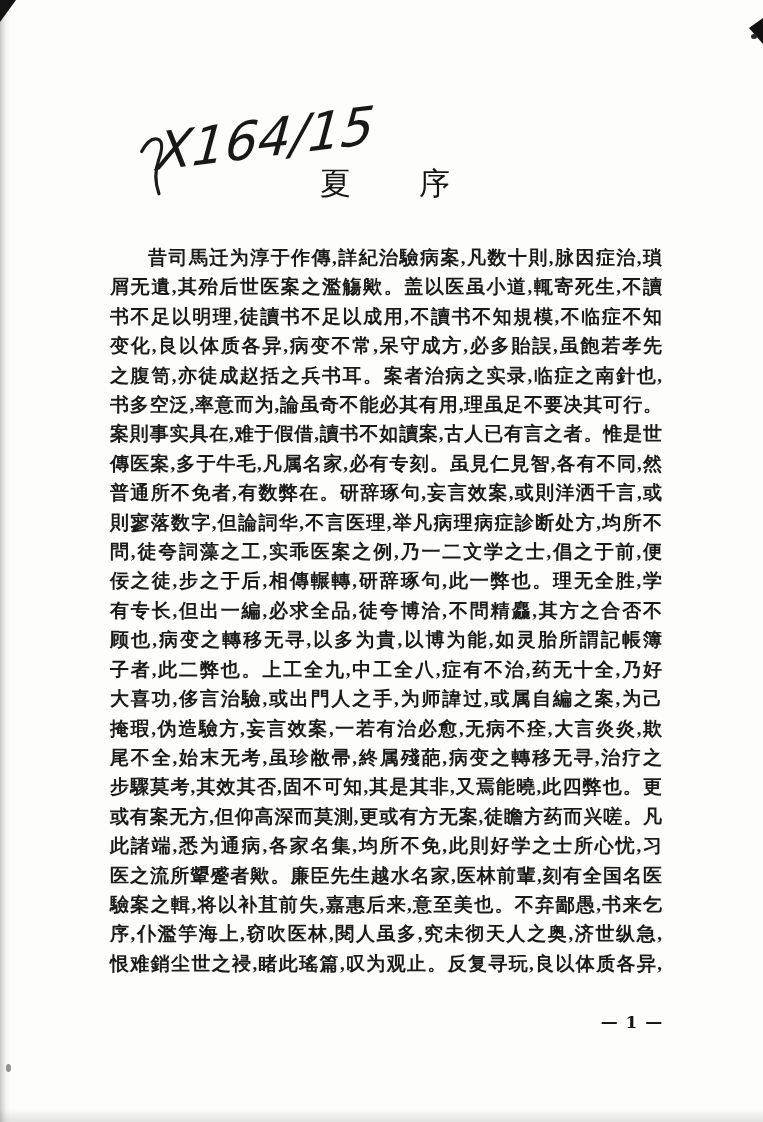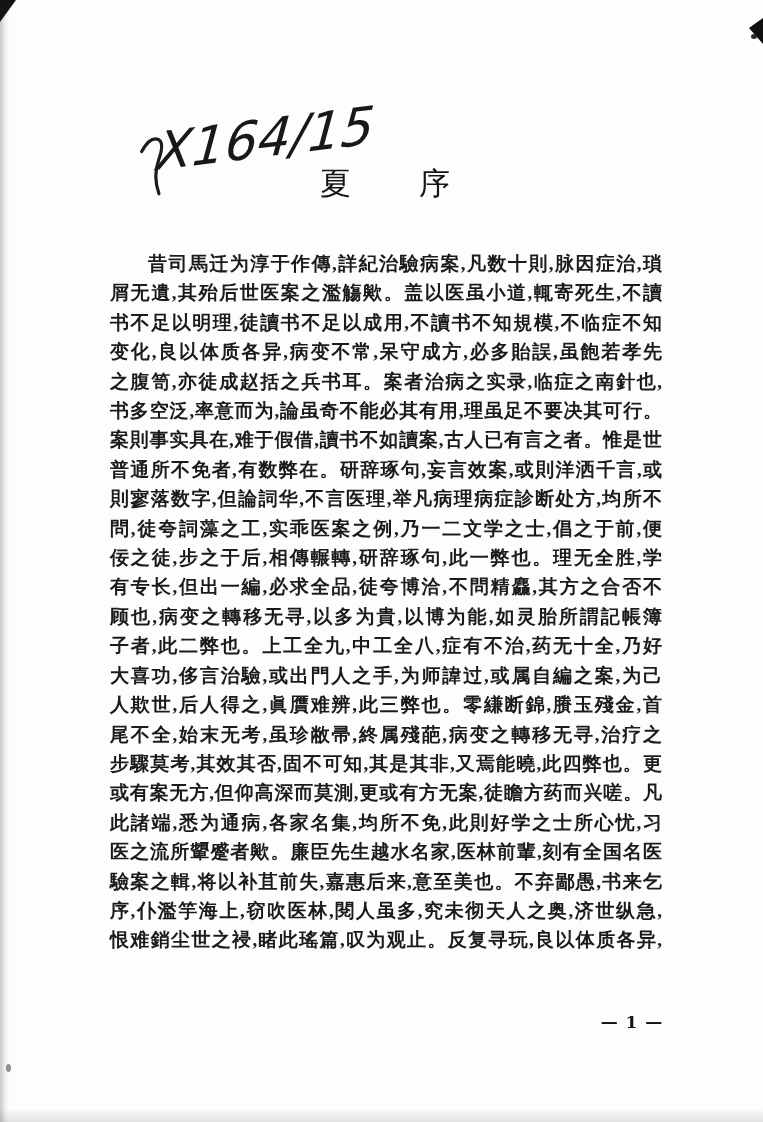--- a/index.html
+++ b/index.html
@@ -25,21 +25,21 @@
   .handwriting svg{width:100%;height:100%;}
 
   .doc-title{position:absolute;left:110px;top:163px;width:552px;
     text-align:center;font-size:31px;font-weight:400;color:#151515;
     letter-spacing:2px;}
 
   .body-text{position:absolute;left:110px;top:243px;width:552px;color:#161616;}
   .line{font-size:19px;line-height:29.4px;font-weight:600;
     text-align:justify;text-align-last:justify;white-space:nowrap;
     color:#1b1b1b;}
-  .line.indent{text-indent:38px;margin-top:6px;}
+  .line.indent{text-indent:38px;}
 
   .page-number{position:absolute;left:597px;top:1012px;width:70px;
     font-size:17px;font-weight:700;color:#141414;letter-spacing:1px;
     font-family:"DejaVu Serif",serif;text-align:center;}
 </style>
 </head>
 <body>
 
 <div class="page">
 
@@ -60,29 +60,30 @@
   <div class="doc-title">夏　　序</div>
 
   <div class="body-text">
     <div class="line indent">昔司馬迁为淳于作傳,詳紀治驗病案,凡数十則,脉因症治,瑣</div>
     <div class="line">屑无遺,其殆后世医案之濫觴歟。盖以医虽小道,輒寄死生,不讀</div>
     <div class="line">书不足以明理,徒讀书不足以成用,不讀书不知規模,不临症不知</div>
     <div class="line">变化,良以体质各异,病变不常,呆守成方,必多貽誤,虽飽若孝先</div>
     <div class="line">之腹笥,亦徒成赵括之兵书耳。案者治病之实录,临症之南針也,</div>
     <div class="line">书多空泛,率意而为,論虽奇不能必其有用,理虽足不要决其可行。</div>
     <div class="line">案則事实具在,难于假借,讀书不如讀案,古人已有言之者。惟是世</div>
+    <div class="line">傳医案,多于牛毛,凡属名家,必有专刻。虽見仁見智,各有不同,然</div>
     <div class="line">普通所不免者,有数弊在。研辞琢句,妄言效案,或則洋洒千言,或</div>
     <div class="line">則寥落数字,但論詞华,不言医理,举凡病理病症診断处方,均所不</div>
     <div class="line">問,徒夸詞藻之工,实乖医案之例,乃一二文学之士,倡之于前,便</div>
     <div class="line">佞之徒,步之于后,相傳輾轉,研辞琢句,此一弊也。理无全胜,学</div>
     <div class="line">有专长,但出一編,必求全品,徒夸博洽,不問精麤,其方之合否不</div>
     <div class="line">顾也,病变之轉移无寻,以多为貴,以博为能,如灵胎所謂記帳簿</div>
     <div class="line">子者,此二弊也。上工全九,中工全八,症有不治,药无十全,乃好</div>
     <div class="line">大喜功,侈言治驗,或出門人之手,为师諱过,或属自編之案,为己</div>
-    <div class="line">人欺世,后人得之,眞贋难辨,此三弊也。零縑断錦,賸玉殘金,首</div>
+    <div class="line">掩瑕,伪造驗方,妄言效案,一若有治必愈,无病不痊,大言炎炎,欺</div>
     <div class="line">尾不全,始末无考,虽珍敝帚,終属殘葩,病变之轉移无寻,治疗之</div>
     <div class="line">步驟莫考,其效其否,固不可知,其是其非,又焉能曉,此四弊也。更</div>
     <div class="line">或有案无方,但仰高深而莫測,更或有方无案,徒瞻方药而兴嗟。凡</div>
     <div class="line">此諸端,悉为通病,各家名集,均所不免,此則好学之士所心忧,习</div>
     <div class="line">医之流所顰蹙者歟。廉臣先生越水名家,医林前輩,刻有全国名医</div>
     <div class="line">驗案之輯,将以补苴前失,嘉惠后来,意至美也。不弃鄙愚,书来乞</div>
     <div class="line">序,仆濫竽海上,窃吹医林,閱人虽多,究未彻天人之奥,济世纵急,</div>
     <div class="line">恨难銷尘世之祲,睹此瑤篇,叹为观止。反复寻玩,良以体质各异,</div>
   </div>
 

